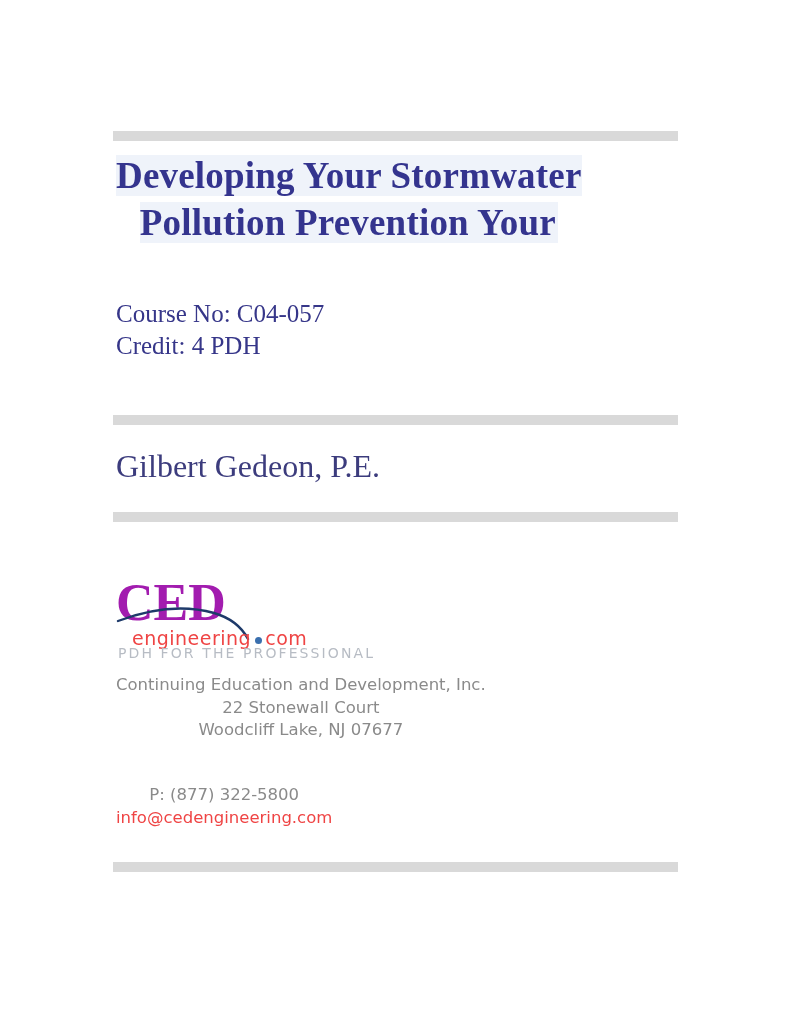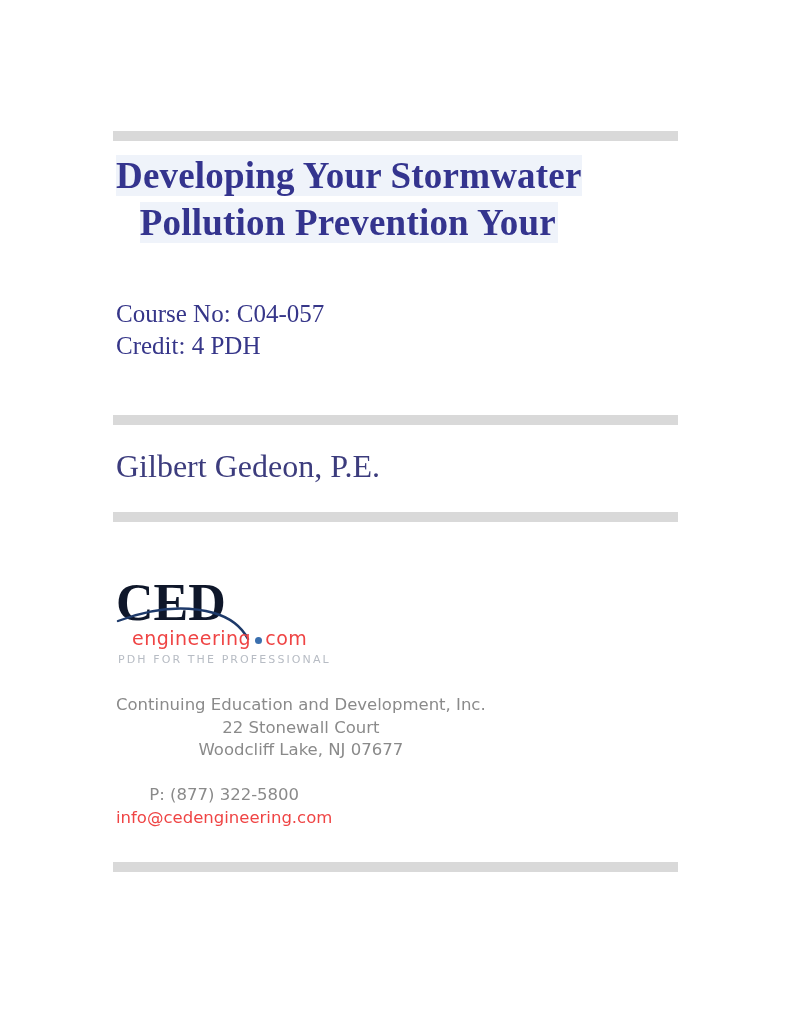--- a/index.html
+++ b/index.html
@@ -76,21 +76,21 @@
     height: 84px;
   }
   .logo-acronym {
     position: absolute;
     left: 0;
     top: -6px;
     font-family: "Liberation Serif", serif;
     font-weight: bold;
     font-size: 52px;
     line-height: 52px;
-    color: #0f172a;
+    color: #a21caf;
     letter-spacing: 0px;
   }
   .logo-swoosh {
     position: absolute;
     left: 0;
     top: 0;
     pointer-events: none;
   }
   .logo-domain {
     position: absolute;
@@ -107,33 +107,33 @@
     display: inline-block;
     width: 7px;
     height: 7px;
     margin: 0 3px 1px 4px;
     border-radius: 50%;
     background: #3a6fae;
   }
   .logo-tagline {
     position: absolute;
     left: 2px;
-    top: 70px;
+    top: 62px;
     font-family: "DejaVu Sans", sans-serif;
-    font-size: 11px;
+    font-size: 14px;
     letter-spacing: 2.1px;
     color: #b7bcc4;
     white-space: nowrap;
   }
 
   
   .contact-block {
     position: absolute;
     left: 116px;
-    top: 694px;
+    top: 674px;
     font-family: "DejaVu Sans", sans-serif;
     font-size: 16.5px;
     line-height: 22.5px;
     color: #8a8a8a;
   }
   .phone-block {
     position: absolute;
     left: 116px;
     top: 784px;
     font-family: "DejaVu Sans", sans-serif;

